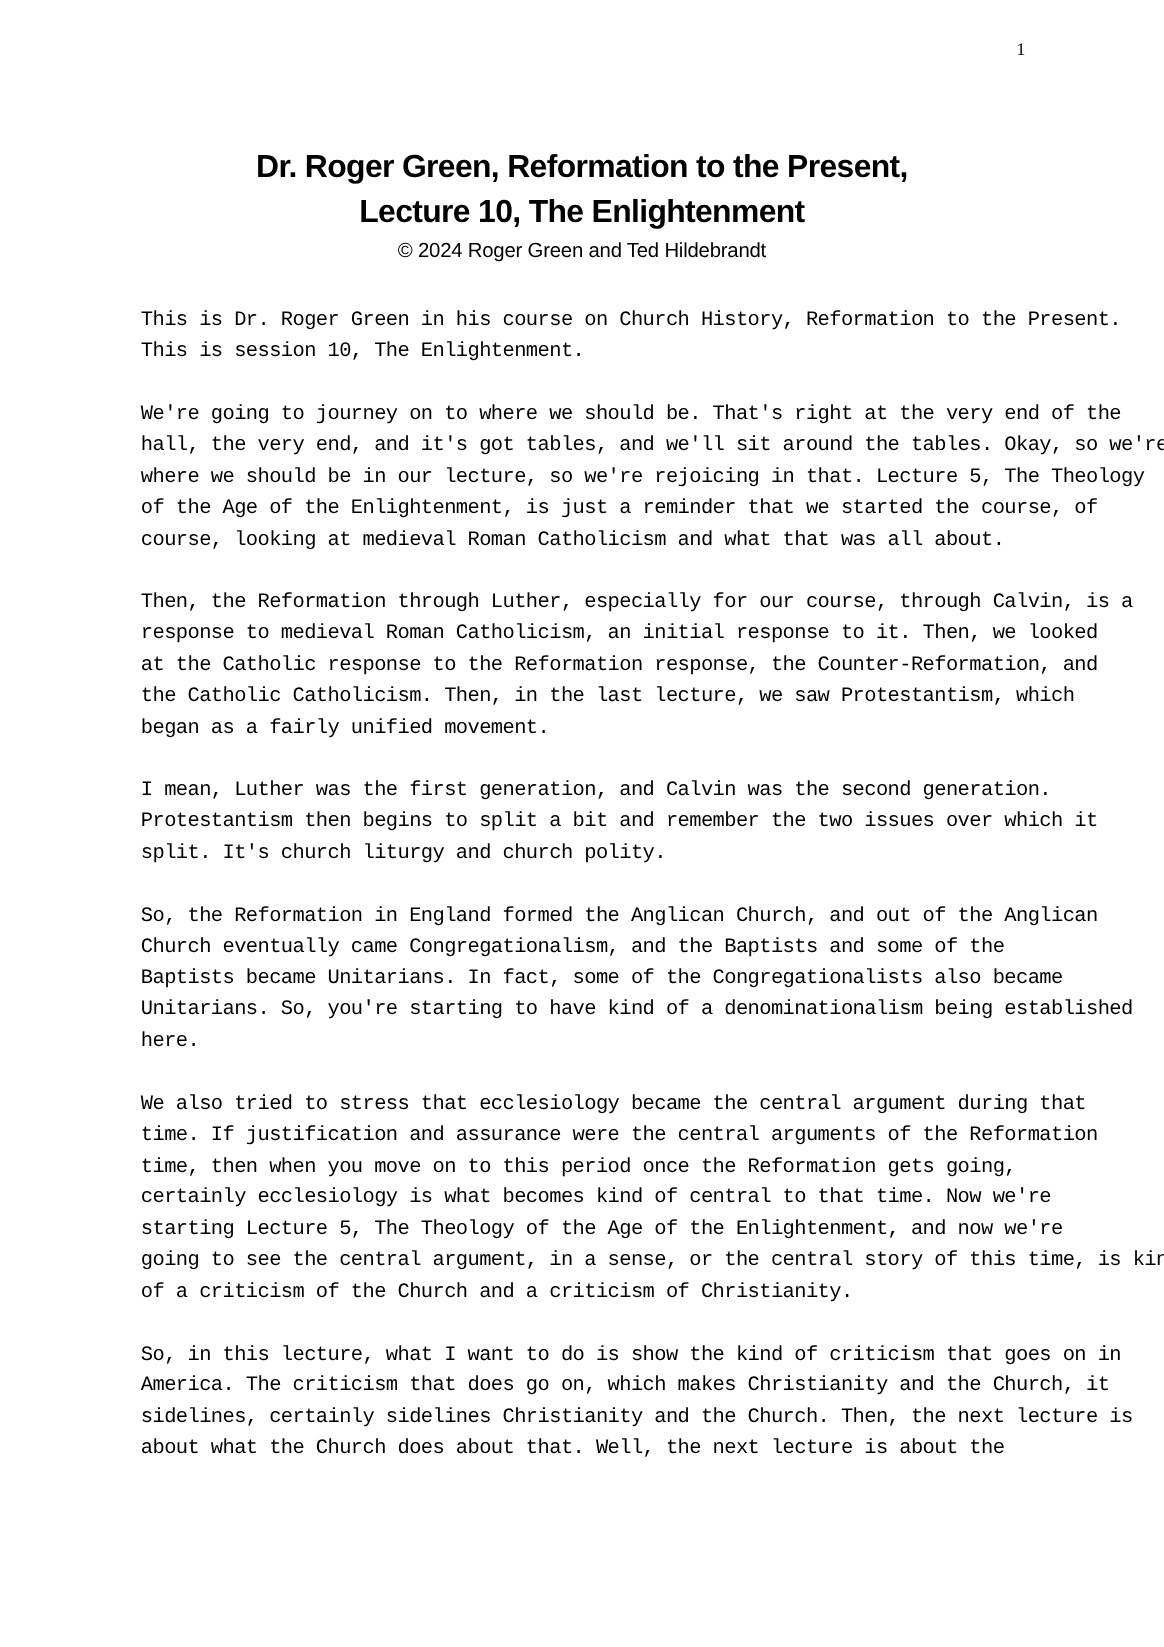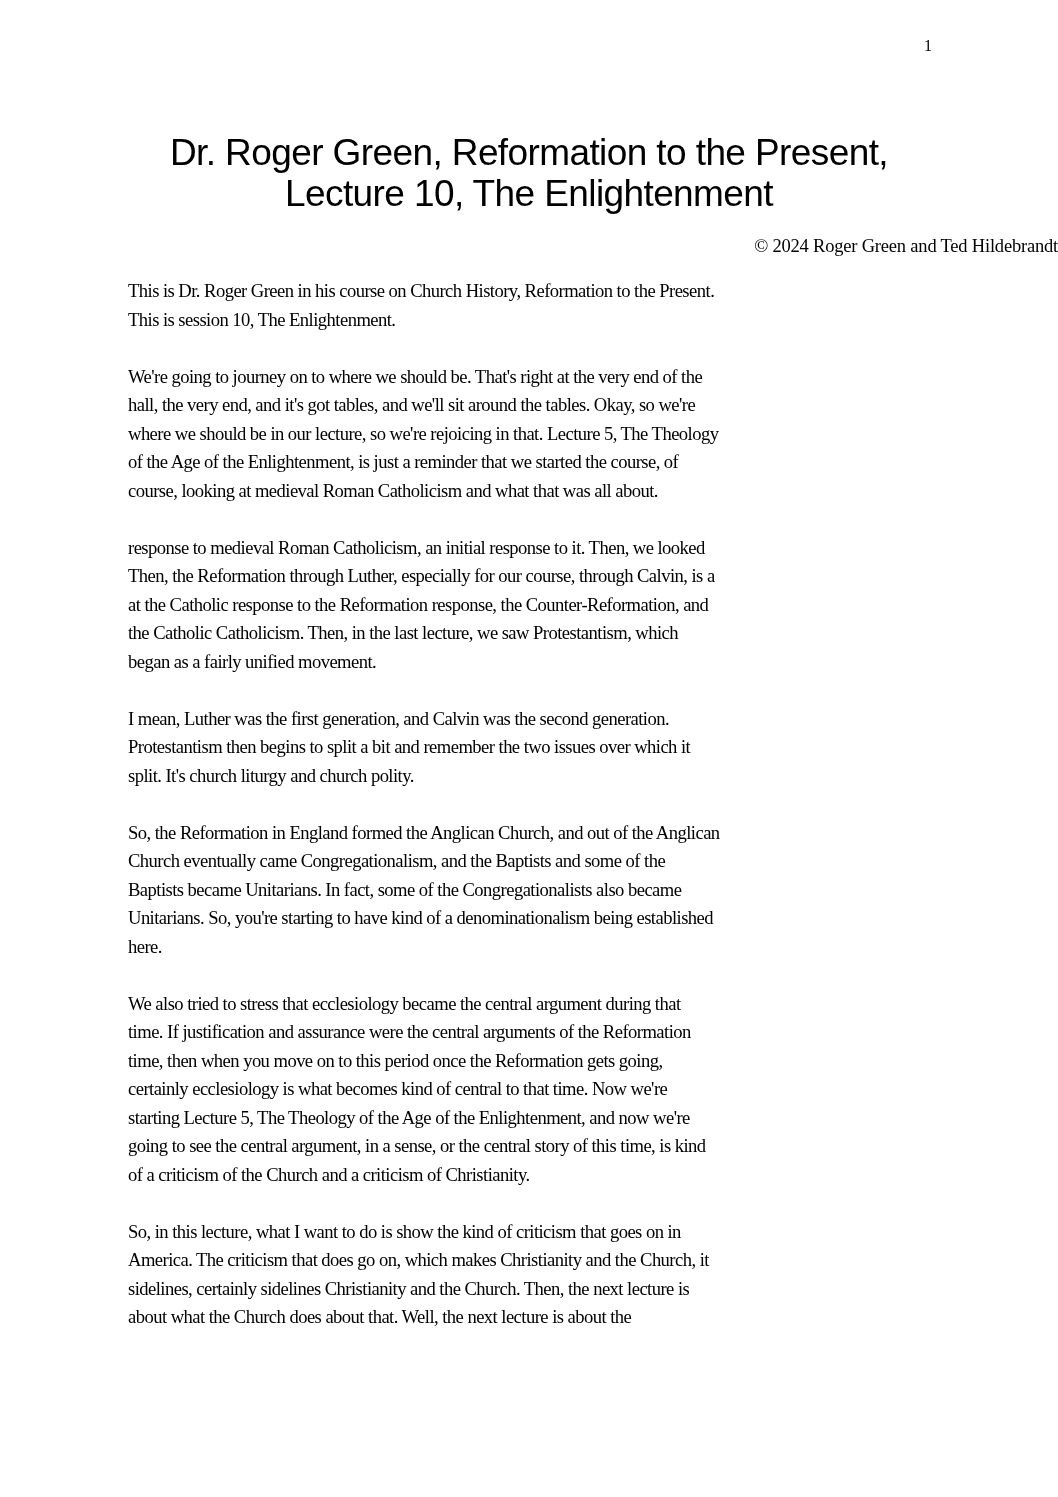--- a/index.html
+++ b/index.html
@@ -24,47 +24,46 @@
   }
   .title-block {
     position: absolute;
     top: 132px;
     left: 0;
     width: 1058px;
     text-align: center;
   }
   .title-line {
     font-family: "Liberation Sans", sans-serif;
-    font-weight: normal;
-    font-size: 37px;
+    font-weight: bold;
+    font-size: 29px;
     line-height: 41px;
     letter-spacing: -0.6px;
     white-space: nowrap;
   }
   .copyright {
-    font-family: Liberation Serif, serif;
+    font-family: Liberation Sans, sans-serif;
     font-size: 18.5px;
     line-height: 24px;
-    margin-top: 20px;
+    margin-top: 2px;
     white-space: nowrap;
     letter-spacing: -0.2px;
-    text-align: right;
   }
   .body-text {
     position: absolute;
     top: 277px;
     left: 128px;
     width: 810px;
   }
   .para {
     margin: 0 0 28.5px 0;
   }
   .line {
     display: block;
-    font-family: Liberation Serif, serif;
+    font-family: Liberation Mono, monospace;
     font-size: 18.6px;
     line-height: 28.5px;
     letter-spacing: -0.55px;
     white-space: nowrap;
   }
 </style>
 </head>
 <body>
 
 <div class="page-number">1</div>
@@ -81,22 +80,22 @@
     <span class="line">This is session 10, The Enlightenment.</span>
   </p>
   <p class="para">
     <span class="line">We're going to journey on to where we should be. That's right at the very end of the</span>
     <span class="line">hall, the very end, and it's got tables, and we'll sit around the tables. Okay, so we're</span>
     <span class="line">where we should be in our lecture, so we're rejoicing in that. Lecture 5, The Theology</span>
     <span class="line">of the Age of the Enlightenment, is just a reminder that we started the course, of</span>
     <span class="line">course, looking at medieval Roman Catholicism and what that was all about.</span>
   </p>
   <p class="para">
+    <span class="line">Then, the Reformation through Luther, especially for our course, through Calvin, is a</span>
     <span class="line">response to medieval Roman Catholicism, an initial response to it. Then, we looked</span>
-    <span class="line">Then, the Reformation through Luther, especially for our course, through Calvin, is a</span>
     <span class="line">at the Catholic response to the Reformation response, the Counter-Reformation, and</span>
     <span class="line">the Catholic Catholicism. Then, in the last lecture, we saw Protestantism, which</span>
     <span class="line">began as a fairly unified movement.</span>
   </p>
   <p class="para">
     <span class="line">I mean, Luther was the first generation, and Calvin was the second generation.</span>
     <span class="line">Protestantism then begins to split a bit and remember the two issues over which it</span>
     <span class="line">split. It's church liturgy and church polity.</span>
   </p>
   <p class="para">

